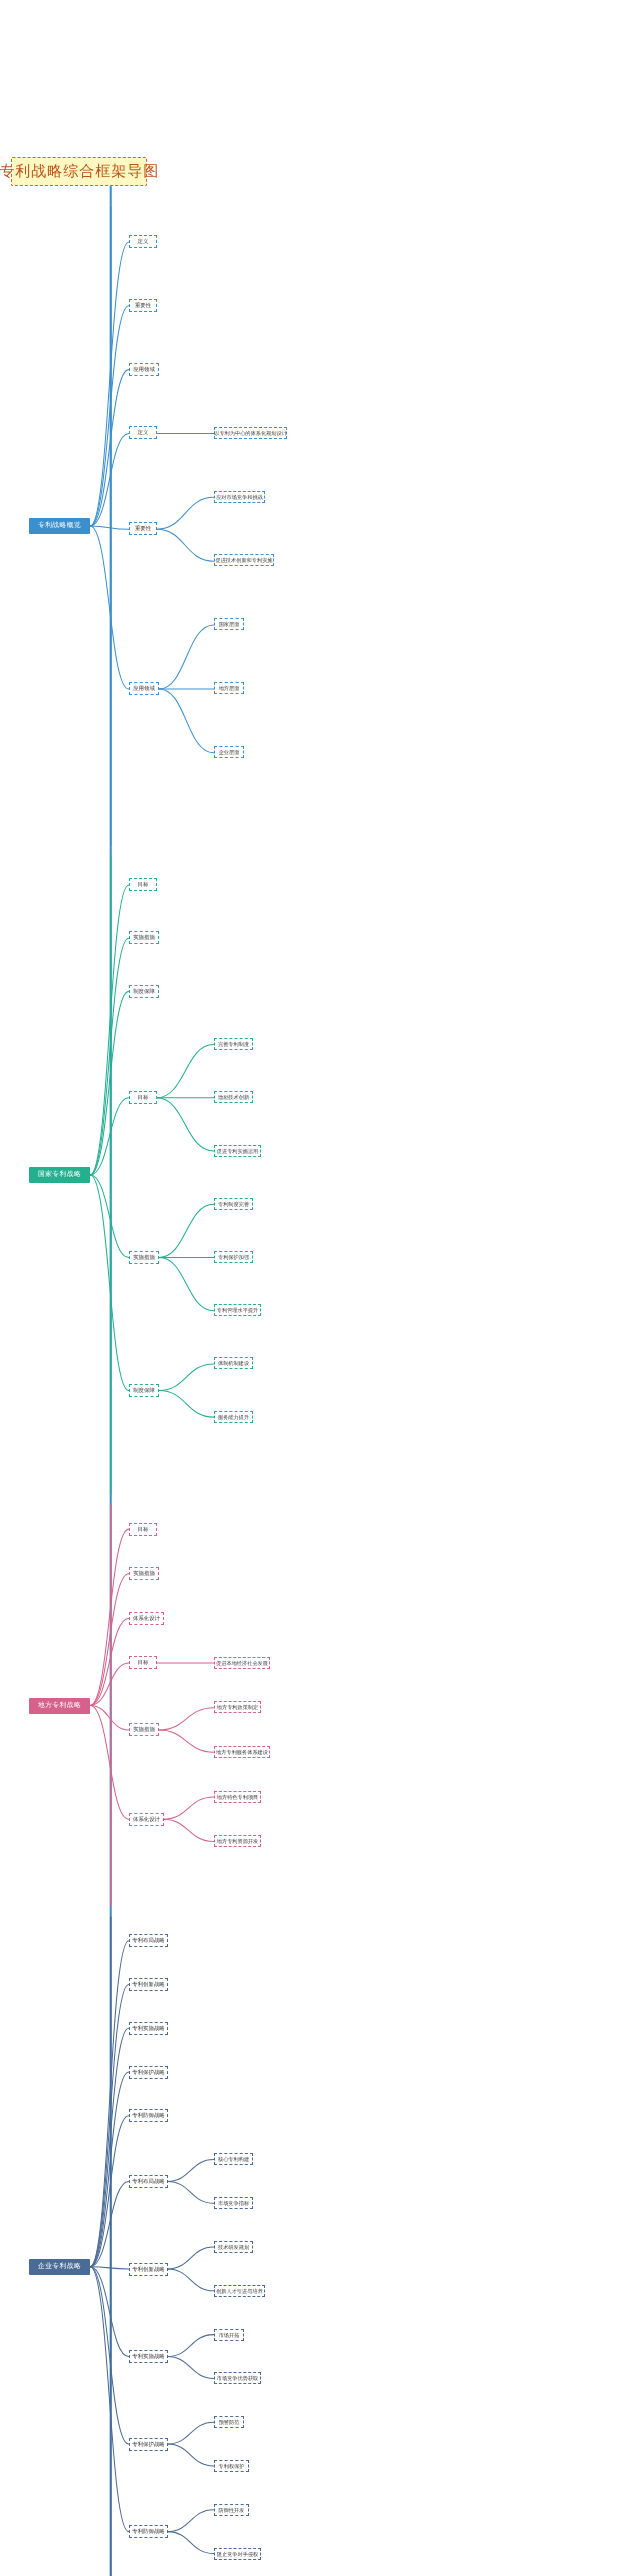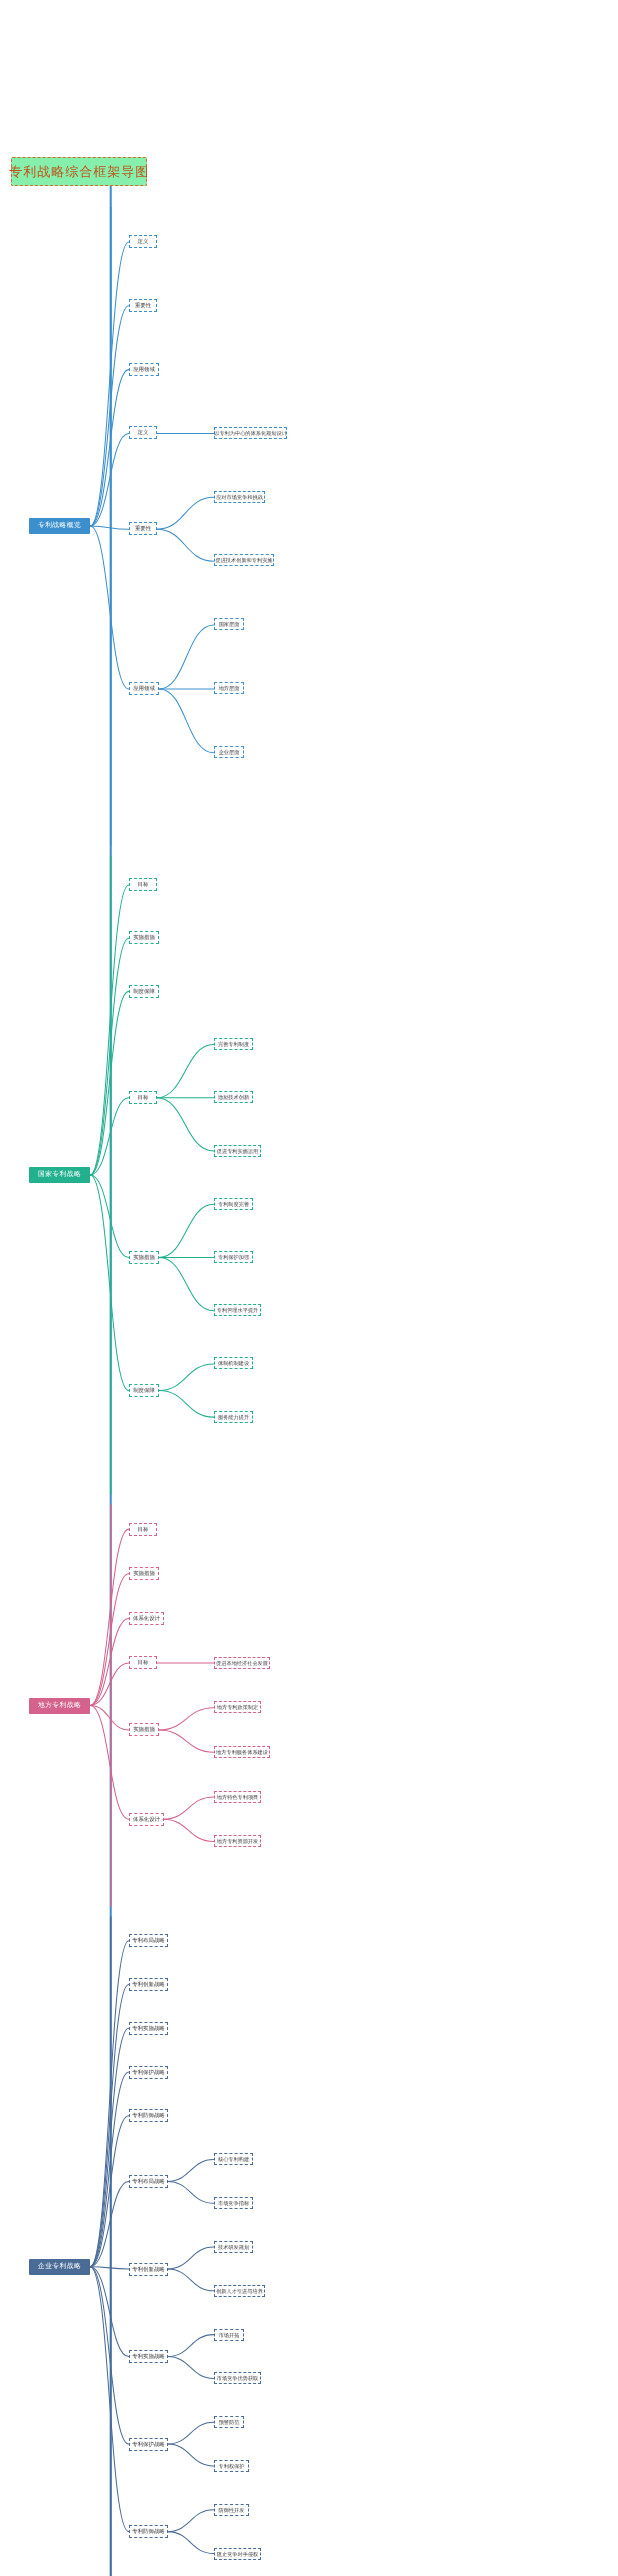--- a/index.html
+++ b/index.html
@@ -8,24 +8,24 @@
     font-family:"Liberation Sans","DejaVu Sans",sans-serif;
   }
   #canvas{position:absolute;left:0;top:0;width:618px;height:3433px;}
   svg#links{position:absolute;left:0;top:0;width:618px;height:3433px;pointer-events:none;}
 
   
   .title-box{
     position:absolute;
     border:1.5px dashed #d2692a;
     border-radius:1.5px;
-    background:#86efac;
+    background:#fef9c3;
     display:flex;align-items:center;justify-content:center;
     color:#c0531b;
-    font-size:13px;
+    font-size:15px;
     letter-spacing:1px;
     white-space:nowrap;
   }
 
   
   .node{
     position:absolute;
     display:flex;align-items:center;justify-content:center;
     white-space:nowrap;
     box-sizing:border-box;

